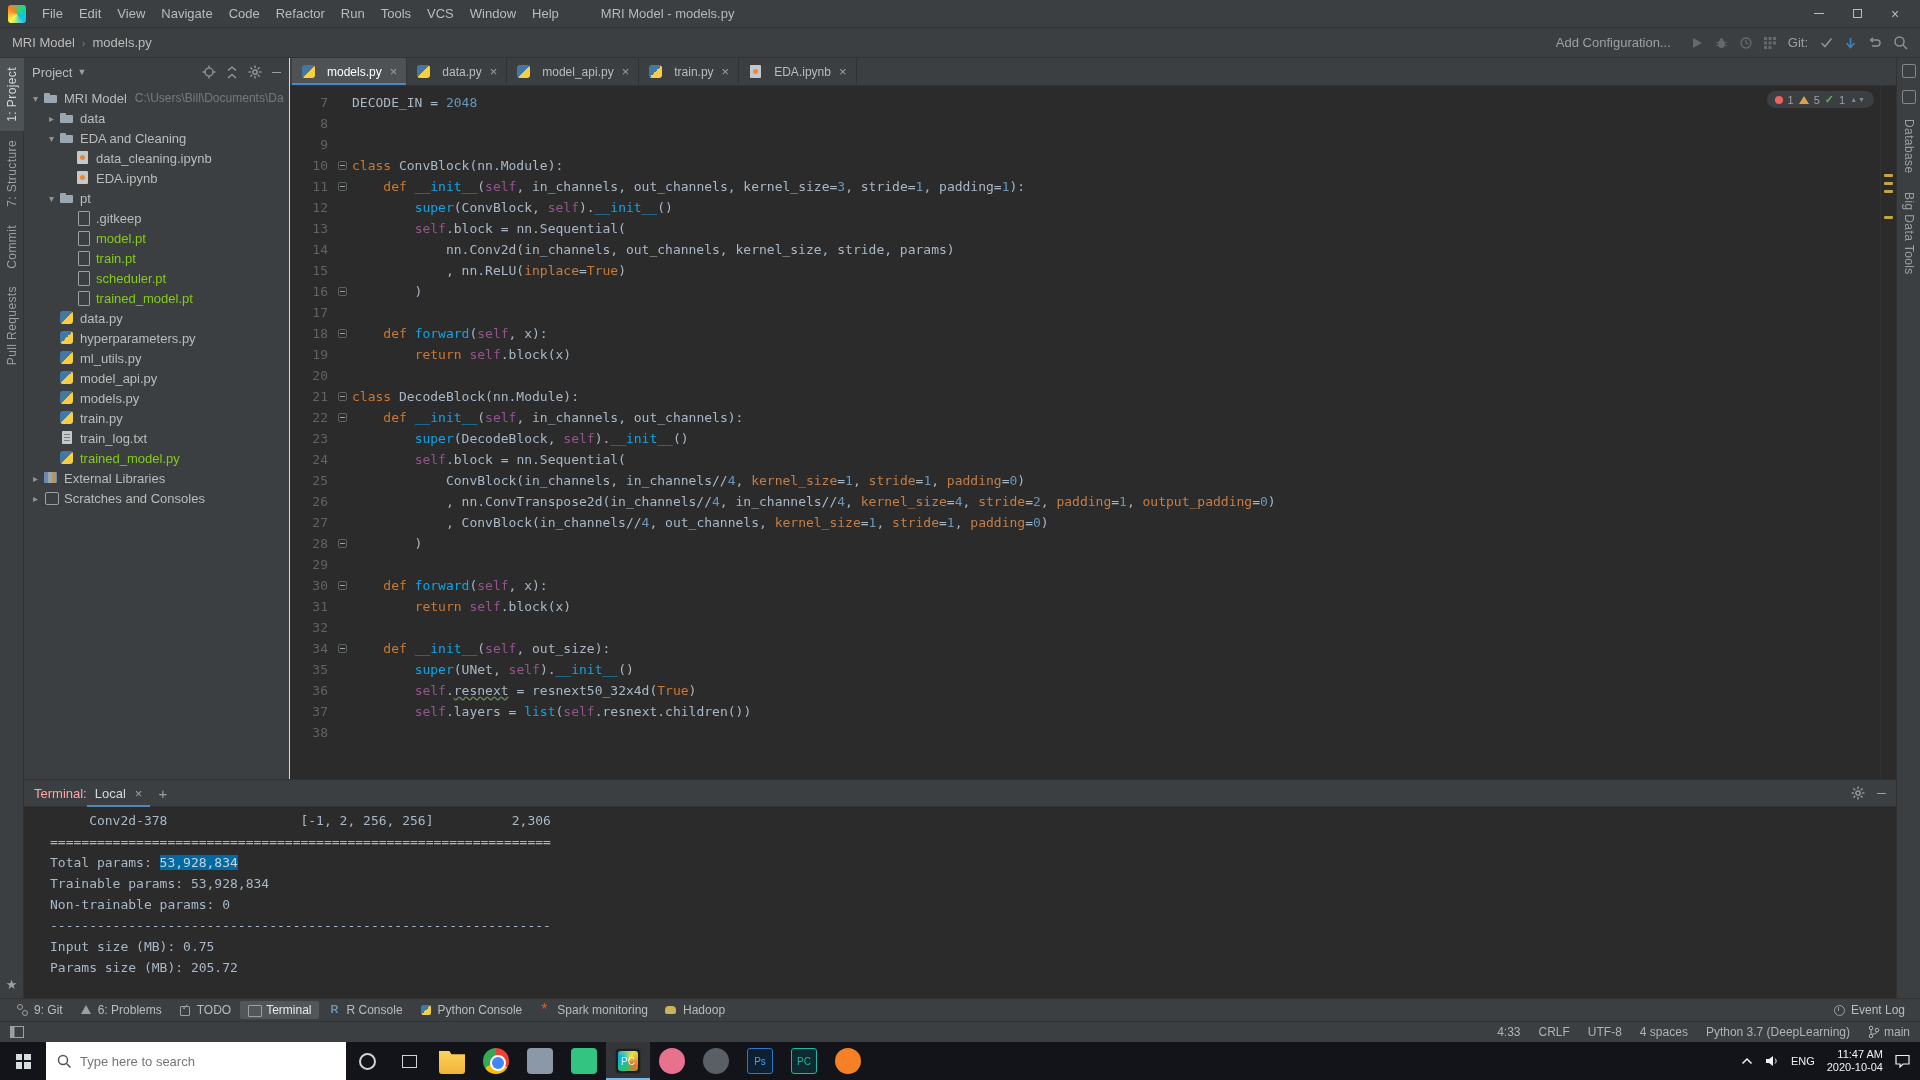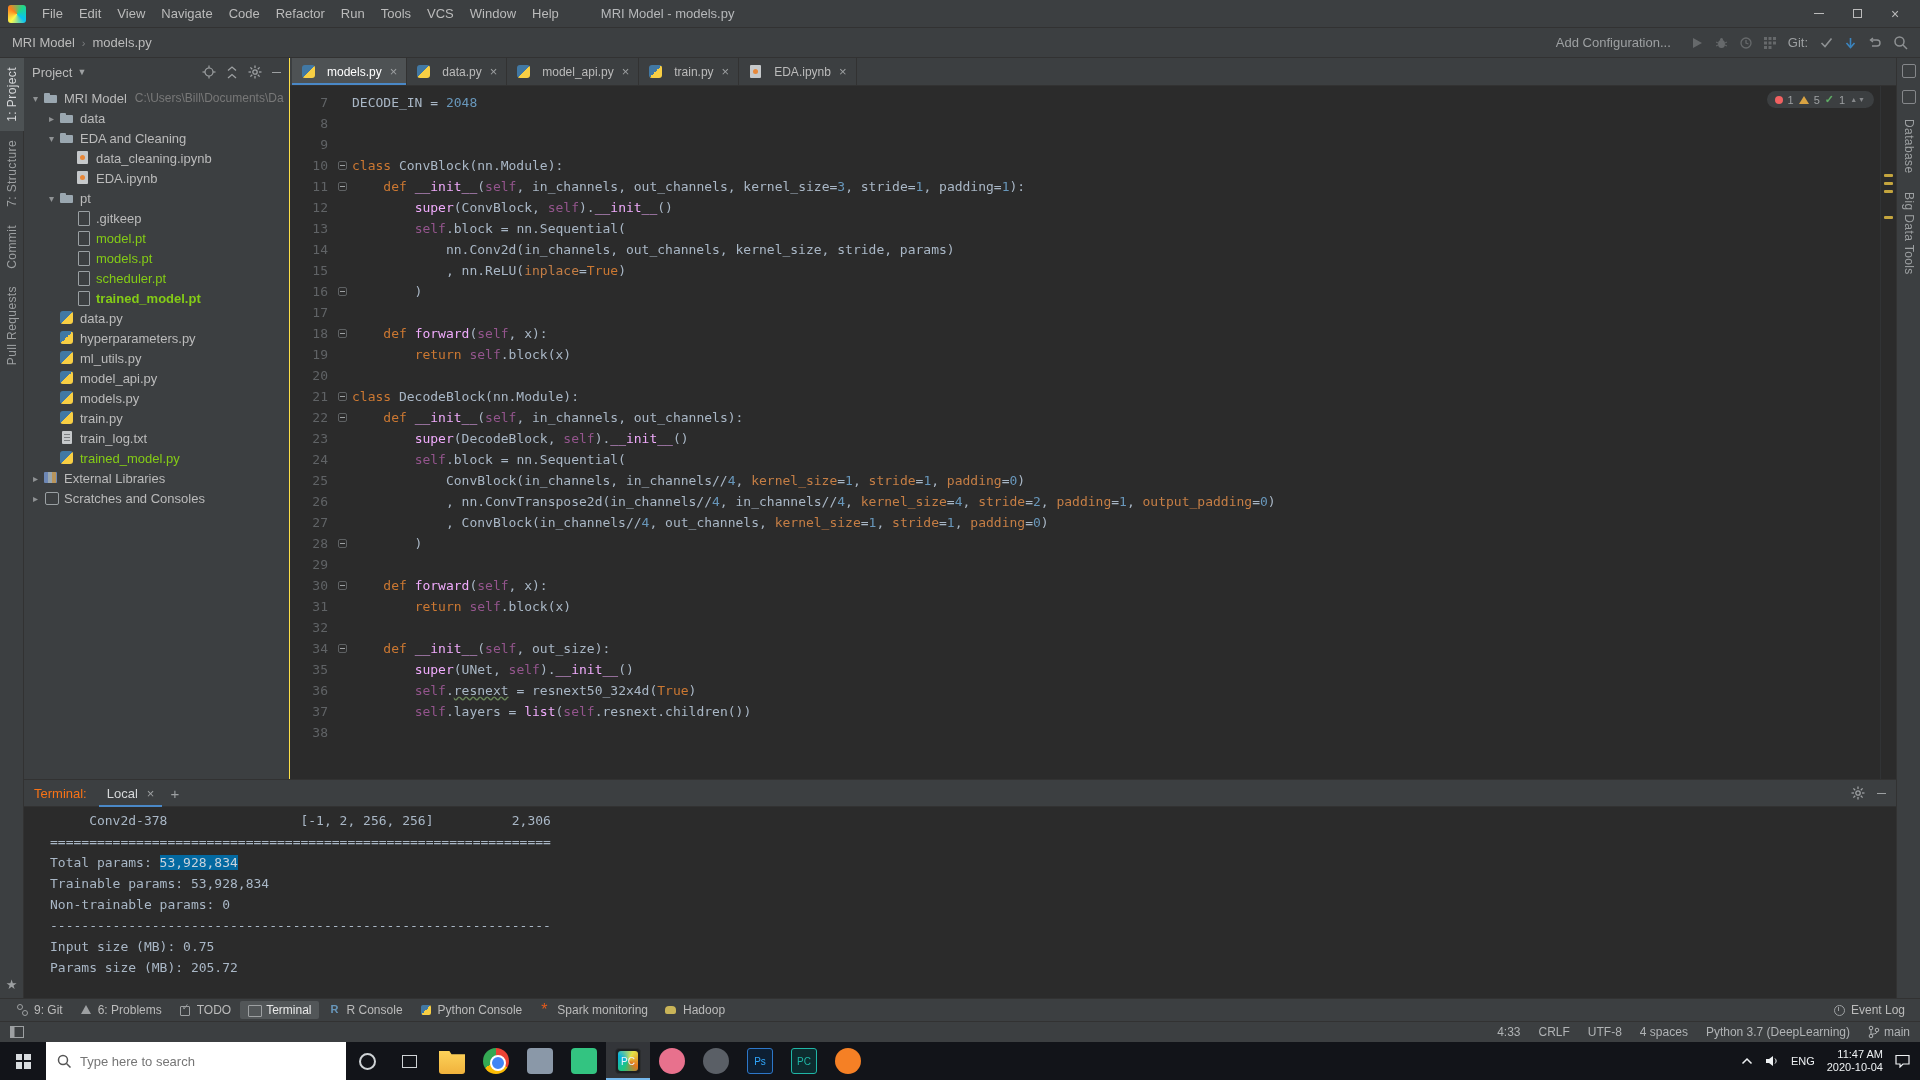--- a/index.html
+++ b/index.html
@@ -75,34 +75,34 @@
   .tab.active{background:#4e5254;color:#ffffff;box-shadow:inset 0 -2px 0 #4A88C7}
   .tab-close{color:#9da0a2;margin-left:3px;font-size:13px}
   .code-area{flex:1;position:relative;display:flex;min-height:0}
   .code-scroll{flex:1;overflow:hidden;padding-top:6px;font:13px/21px "DejaVu Sans Mono",monospace}
   .cl{display:flex;height:21px}
   .ln{width:44px;text-align:right;color:#606366;flex:none;padding-right:6px;user-select:none}
   .fold-col{width:18px;flex:none;position:relative}
   .fold-box{position:absolute;left:4px;top:6px;width:9px;height:9px;border:1px solid #5e6163;border-radius:2px}
   .fold-box::before{content:'';position:absolute;left:1px;right:1px;top:3px;height:1px;background:#9da0a2}
   .ct{white-space:pre;color:#a9b7c6}
-  .tk-p{color:#a9b7c6}.tk-k{color:#cc7832}.tk-f{color:#f0abfc}.tk-s{color:#94558d}.tk-n{color:#6897bb}.tk-a{color:#c57e45}
+  .tk-p{color:#a9b7c6}.tk-k{color:#cc7832}.tk-f{color:#0ea5e9}.tk-s{color:#94558d}.tk-n{color:#6897bb}.tk-a{color:#c57e45}
   .tk-u{color:#a9b7c6;text-decoration:underline wavy #6a8759}
   .stripe{width:16px;flex:none;background:#2b2b2b;border-left:1px solid #313335;position:relative}
   .mark{position:absolute;left:3px;width:9px;height:3px;background:#c4a53e;border-radius:1px}
   .inspect{position:absolute;top:5px;right:22px;display:flex;align-items:center;gap:5px;font-size:11px;color:#9da0a2;background:#3c3f41;padding:2px 8px;border-radius:9px}
   .insp-err{width:8px;height:8px;border-radius:50%;background:#f26161}
   .insp-warn{width:0;height:0;border-left:5px solid transparent;border-right:5px solid transparent;border-bottom:8px solid #d9a343}
   .insp-ok{color:#5fad65;font-size:11px;font-weight:bold}
   .insp-chev{color:#85878a;font-size:7px;letter-spacing:1px}
 
   
   .terminal{height:219px;display:flex;flex-direction:column;border-top:1px solid #323232;background:#2b2b2b;flex:none}
   .term-header{height:27px;background:#3c3f41;border-bottom:1px solid #323232;display:flex;align-items:center;padding:0 10px;flex:none}
-  .term-title{color:#f97316;margin-right:12px}
+  .term-title{color:#fca5a5;}
   .term-tab{display:flex;align-items:center;gap:6px;height:27px;padding:0 8px;color:#d6d8da;box-shadow:inset 0 -2px 0 #4A88C7}
   .term-plus{margin-left:8px;color:#9da0a2;font-size:15px}
   .term-right{margin-left:auto;display:flex;align-items:center;gap:12px}
   .term-body{flex:1;padding:3px 0 0 26px;font:13px/21px "DejaVu Sans Mono",monospace;color:#a9b7c6}
   .tl{white-space:pre;height:21px}
   .tk-sel{background:#0369a1;color:#c8d2dc}
 
   
   .toolbar{height:23px;background:#3c3f41;border-top:1px solid #323232;display:flex;align-items:center;padding:0 8px;font-size:12px;flex:none}
   .tb-item{display:flex;align-items:center;gap:5px;padding:2px 7px;border-radius:2px;color:#bbbbbb;cursor:default}
@@ -348,28 +348,28 @@
                 <span class="tree-label">.gitkeep</span>
               </div>
               <div class="tree-row" style="padding-left: 36px;">
                 <span class="chev"></span>
                 <span class="t-ic ic-file"></span>
                 <span class="tree-label green">model.pt</span>
               </div>
               <div class="tree-row" style="padding-left: 36px;">
                 <span class="chev"></span>
                 <span class="t-ic ic-file"></span>
-                <span class="tree-label green">models.pt</span>
+                <span class="tree-label green">train.pt</span>
               </div>
               <div class="tree-row" style="padding-left: 36px;">
                 <span class="chev"></span>
                 <span class="t-ic ic-file"></span>
                 <span class="tree-label green">scheduler.pt</span>
               </div>
-              <div class="tree-row" style="padding-left: 36px; font-weight: bold;">
+              <div class="tree-row" style="padding-left: 36px;">
                 <span class="chev"></span>
                 <span class="t-ic ic-file"></span>
                 <span class="tree-label green">trained_model.pt</span>
               </div>
               <div class="tree-row" style="padding-left: 20px;">
                 <span class="chev"></span>
                 <span class="t-ic ic-py"></span>
                 <span class="tree-label">data.py</span>
               </div>
               <div class="tree-row" style="padding-left: 20px;">

